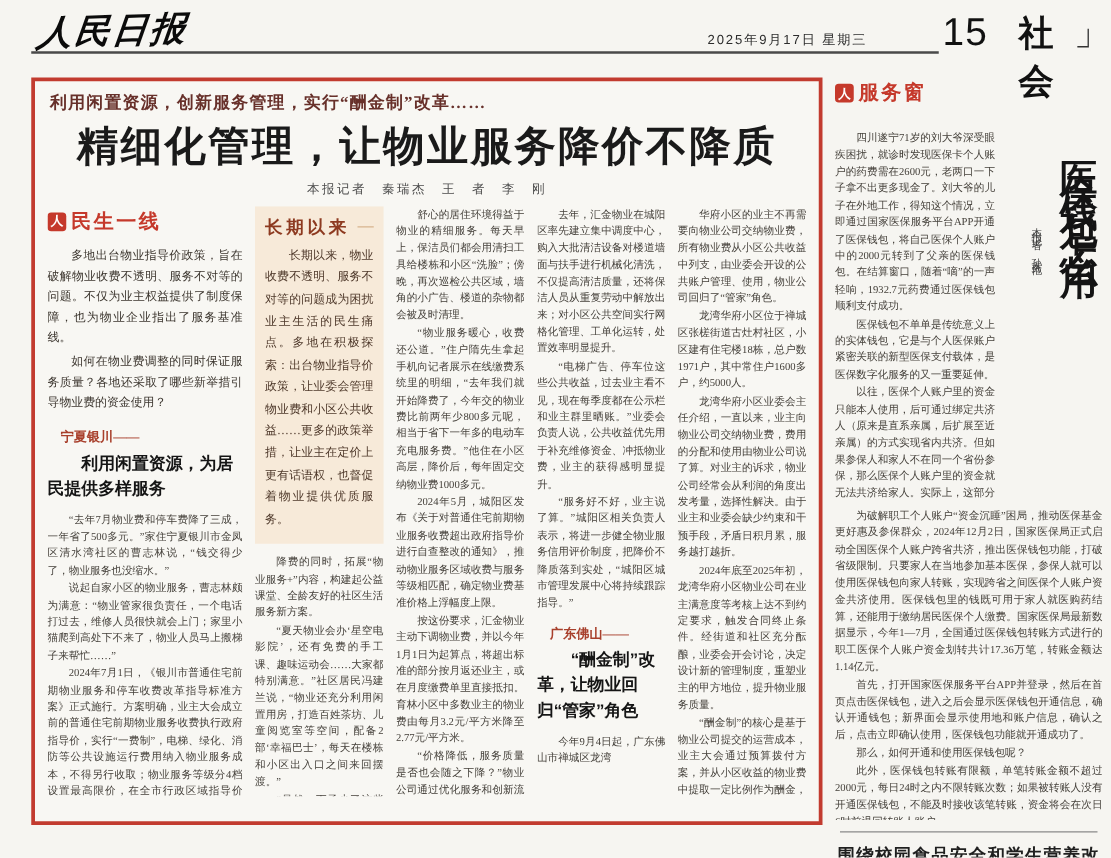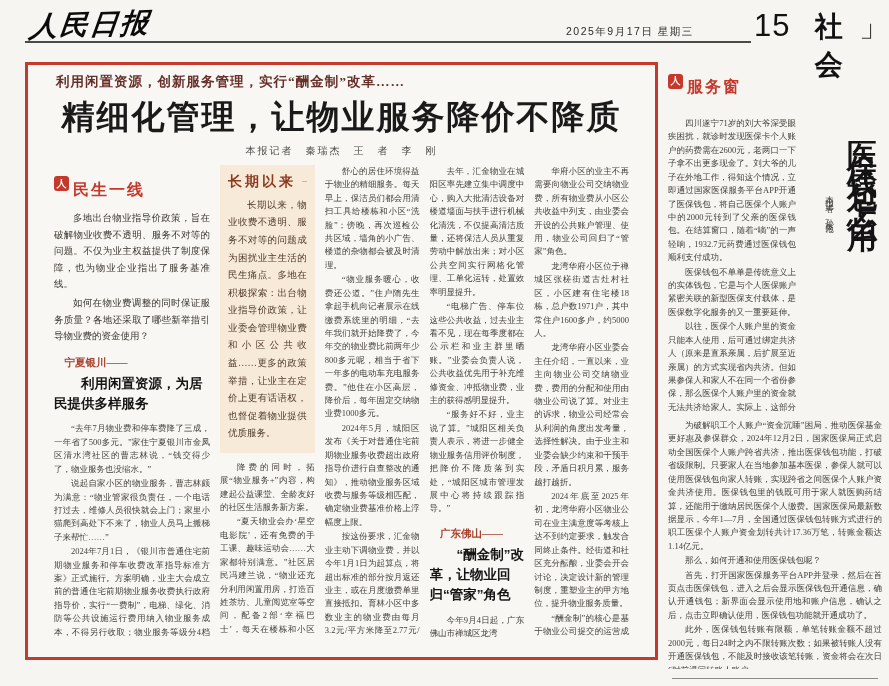--- a/index.html
+++ b/index.html
@@ -17,38 +17,38 @@
   }
   .masthead-rule{position:absolute;left:25px;top:41px;width:726px;height:2px;background:#4a4a4a;}
   .masthead-date{position:absolute;left:566px;top:25px;font-size:10.5px;color:#2c2c2c;letter-spacing:1.5px;font-family:"Liberation Sans",sans-serif;}
   .masthead-page{position:absolute;left:754px;top:8px;display:flex;align-items:flex-start;}
   .page-num{font-size:31px;color:#111;font-family:"Liberation Sans",sans-serif;letter-spacing:1px;}
   .page-sec{font-size:28px;font-weight:900;color:#111;margin-left:12px;font-family:"Liberation Sans",sans-serif;letter-spacing:3px;text-align:center;}
   .page-bracket{font-size:30px;color:#333;margin-left:1px;font-weight:400;line-height:1.2;}
   
   .main-box{
     position:absolute;left:25px;top:62px;width:633px;height:598px;box-sizing:border-box;
-    border:3px solid #c23b2f;background:#f8f7f3;padding:6px 26px 8px;
+    border:3px solid #c23b2f;background:#f8f7f3;padding:6px 10px 8px;
   }
   .kicker{font-size:13.5px;font-weight:bold;color:#67302a;margin:2px 0 5px 2px;letter-spacing:1px;}
   .headline{
     text-align:center;font-size:33px;font-weight:900;color:#1a1a1a;letter-spacing:2px;
     margin:1px 0 0;font-family:Liberation Sans, sans-serif;line-height:1.3;
   }
   .byline{text-align:center;font-size:10px;color:#4c4c4c;letter-spacing:2px;margin:5px 0 7px;}
   .cols{display:flex;gap:10px;height:472px;overflow:hidden;}
   .col{flex:1;overflow:hidden;}
   .col.first{flex:0 0 156px;}
   .col-header{display:flex;align-items:center;gap:4px;margin:2px 0 9px;}
   .badge{
     width:15px;height:15px;background:#c5392b;color:#fff;font-size:10px;border-radius:3px;
     display:flex;align-items:center;justify-content:center;font-weight:bold;flex:0 0 15px;
     font-family:"Liberation Sans",sans-serif;
   }
-  .col-label{font-size:16px;font-weight:900;color:#c5392b;letter-spacing:2px;font-family:"Liberation Sans",sans-serif;margin-top:13px;}
+  .col-label{font-size:16px;font-weight:900;color:#c5392b;letter-spacing:2px;font-family:"Liberation Sans",sans-serif;}
   .intro-p{font-size:9.5px;line-height:1.75;color:#3b352e;text-indent:2em;text-align:justify;margin:0 0 2px;}
   .sec-head{margin:11px 0 8px;}
   .sec-region{font-size:10.5px;font-weight:bold;color:#a8402c;margin:0 0 4px;text-indent:1em;}
   .sec-title{
     font-size:13.5px;font-weight:700;color:#151515;line-height:1.5;text-indent:2em;margin:0;
     font-family:"Liberation Sans",sans-serif;
   }
   .bodyp{font-size:8.5px;line-height:1.58;color:#45413b;text-align:justify;text-indent:2em;margin:0 0 1px;}
   .core-box{background:#f7ead9;padding:8px 8px 10px;margin:0 0 8px;}
   .core-title-row{display:flex;align-items:center;gap:6px;margin-bottom:6px;}
@@ -166,19 +166,19 @@
       <p class="bodyp">医保钱包不单单是传统意义上的实体钱包，它是与个人医保账户紧密关联的新型医保支付载体，是医保数字化服务的又一重要延伸。</p>
       <p class="bodyp">以往，医保个人账户里的资金只能本人使用，后可通过绑定共济人（原来是直系亲属，后扩展至近亲属）的方式实现省内共济。但如果参保人和家人不在同一个省份参保，那么医保个人账户里的资金就无法共济给家人。实际上，这部分资金规模十分庞大，2024年，全国职工医保个人账户累计结余资金超过1.4万亿元。</p>
     </div>
     <div class="sw-vert">
       <div class="sw-byline">本报记者　孙秀艳</div>
       <div class="sw-headline">医保钱包怎么用</div>
     </div>
   </div>
   <div class="sw-wide">
     <p class="bodyp">为破解职工个人账户“资金沉睡”困局，推动医保基金更好惠及参保群众，2024年12月2日，国家医保局正式启动全国医保个人账户跨省共济，推出医保钱包功能，打破省级限制。只要家人在当地参加基本医保，参保人就可以使用医保钱包向家人转账，实现跨省之间医保个人账户资金共济使用。医保钱包里的钱既可用于家人就医购药结算，还能用于缴纳居民医保个人缴费。国家医保局最新数据显示，今年1—7月，全国通过医保钱包转账方式进行的职工医保个人账户资金划转共计17.36万笔，转账金额达1.14亿元。</p>
+    <p class="bodyp">首先，打开国家医保服务平台APP并登录，然后在首页点击医保钱包，进入之后会显示医保钱包开通信息，确认开通钱包；新界面会显示使用地和账户信息，确认之后，点击立即确认使用，医保钱包功能就开通成功了。</p>
     <p class="bodyp">那么，如何开通和使用医保钱包呢？</p>
-    <p class="bodyp">首先，打开国家医保服务平台APP并登录，然后在首页点击医保钱包，进入之后会显示医保钱包开通信息，确认开通钱包；新界面会显示使用地和账户信息，确认之后，点击立即确认使用，医保钱包功能就开通成功了。</p>
     <p class="bodyp">此外，医保钱包转账有限额，单笔转账金额不超过2000元，每日24时之内不限转账次数；如果被转账人没有开通医保钱包，不能及时接收该笔转账，资金将会在次日6时前退回转账人账户。</p>
   </div>
   <hr class="sw-divider">
   <p class="teaser-title">围绕校园食品安全和学生营养改善</p>
 </div>
 
 </body></html>

